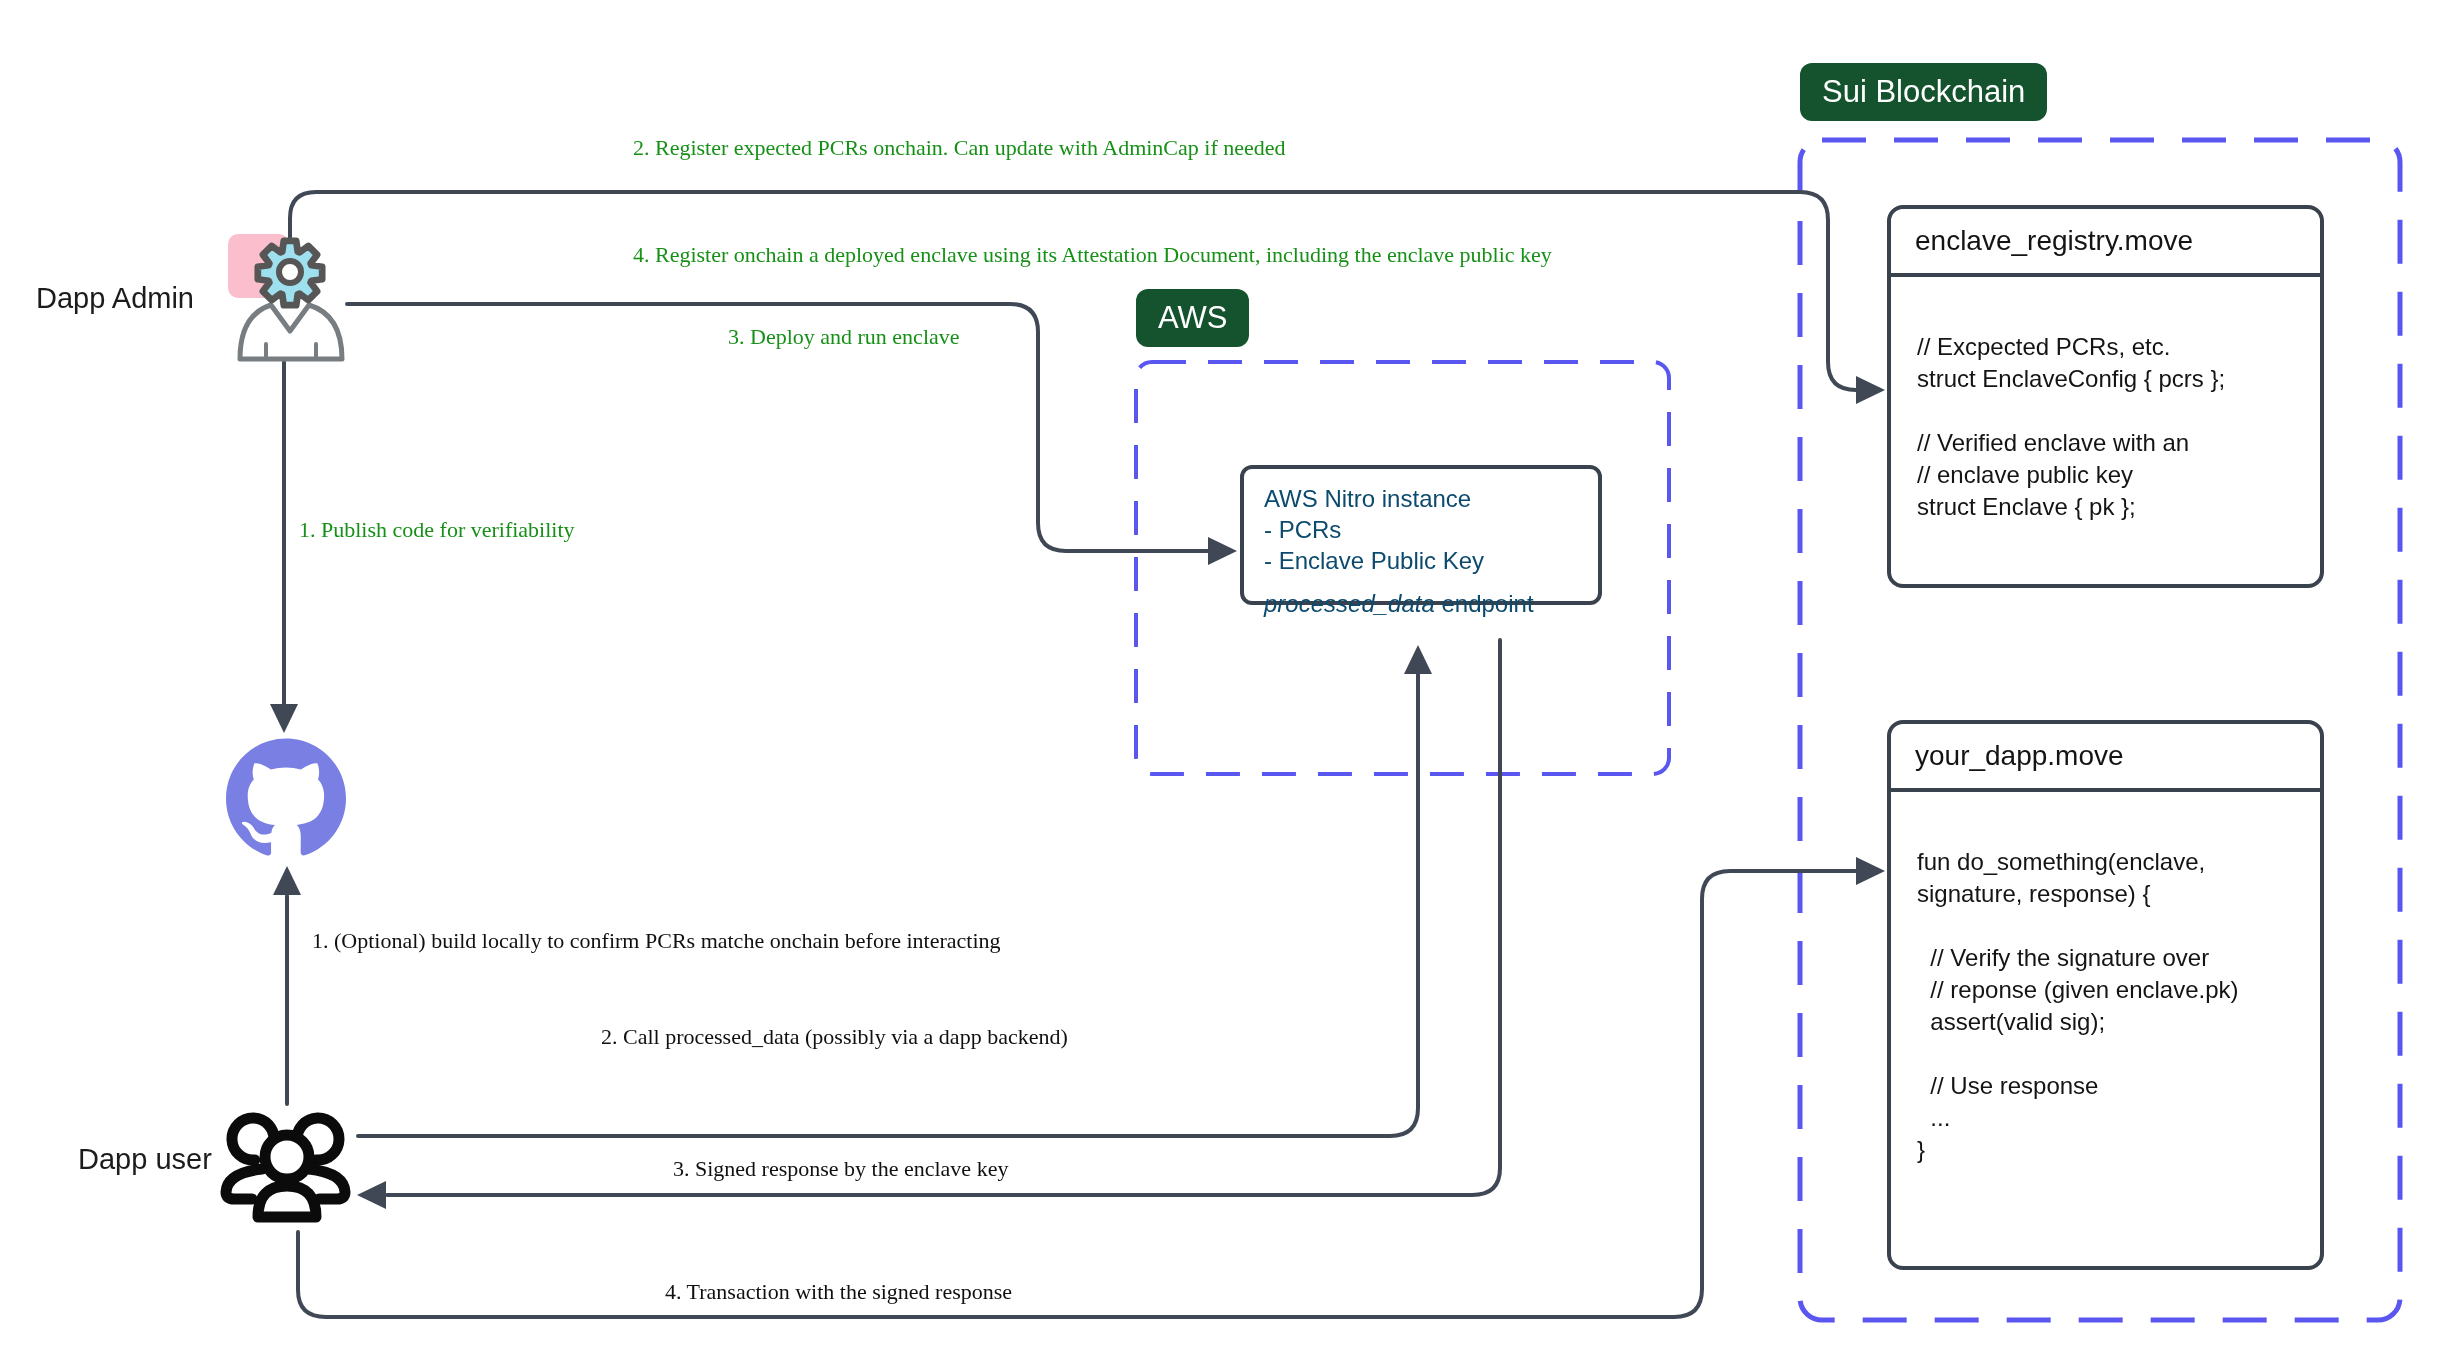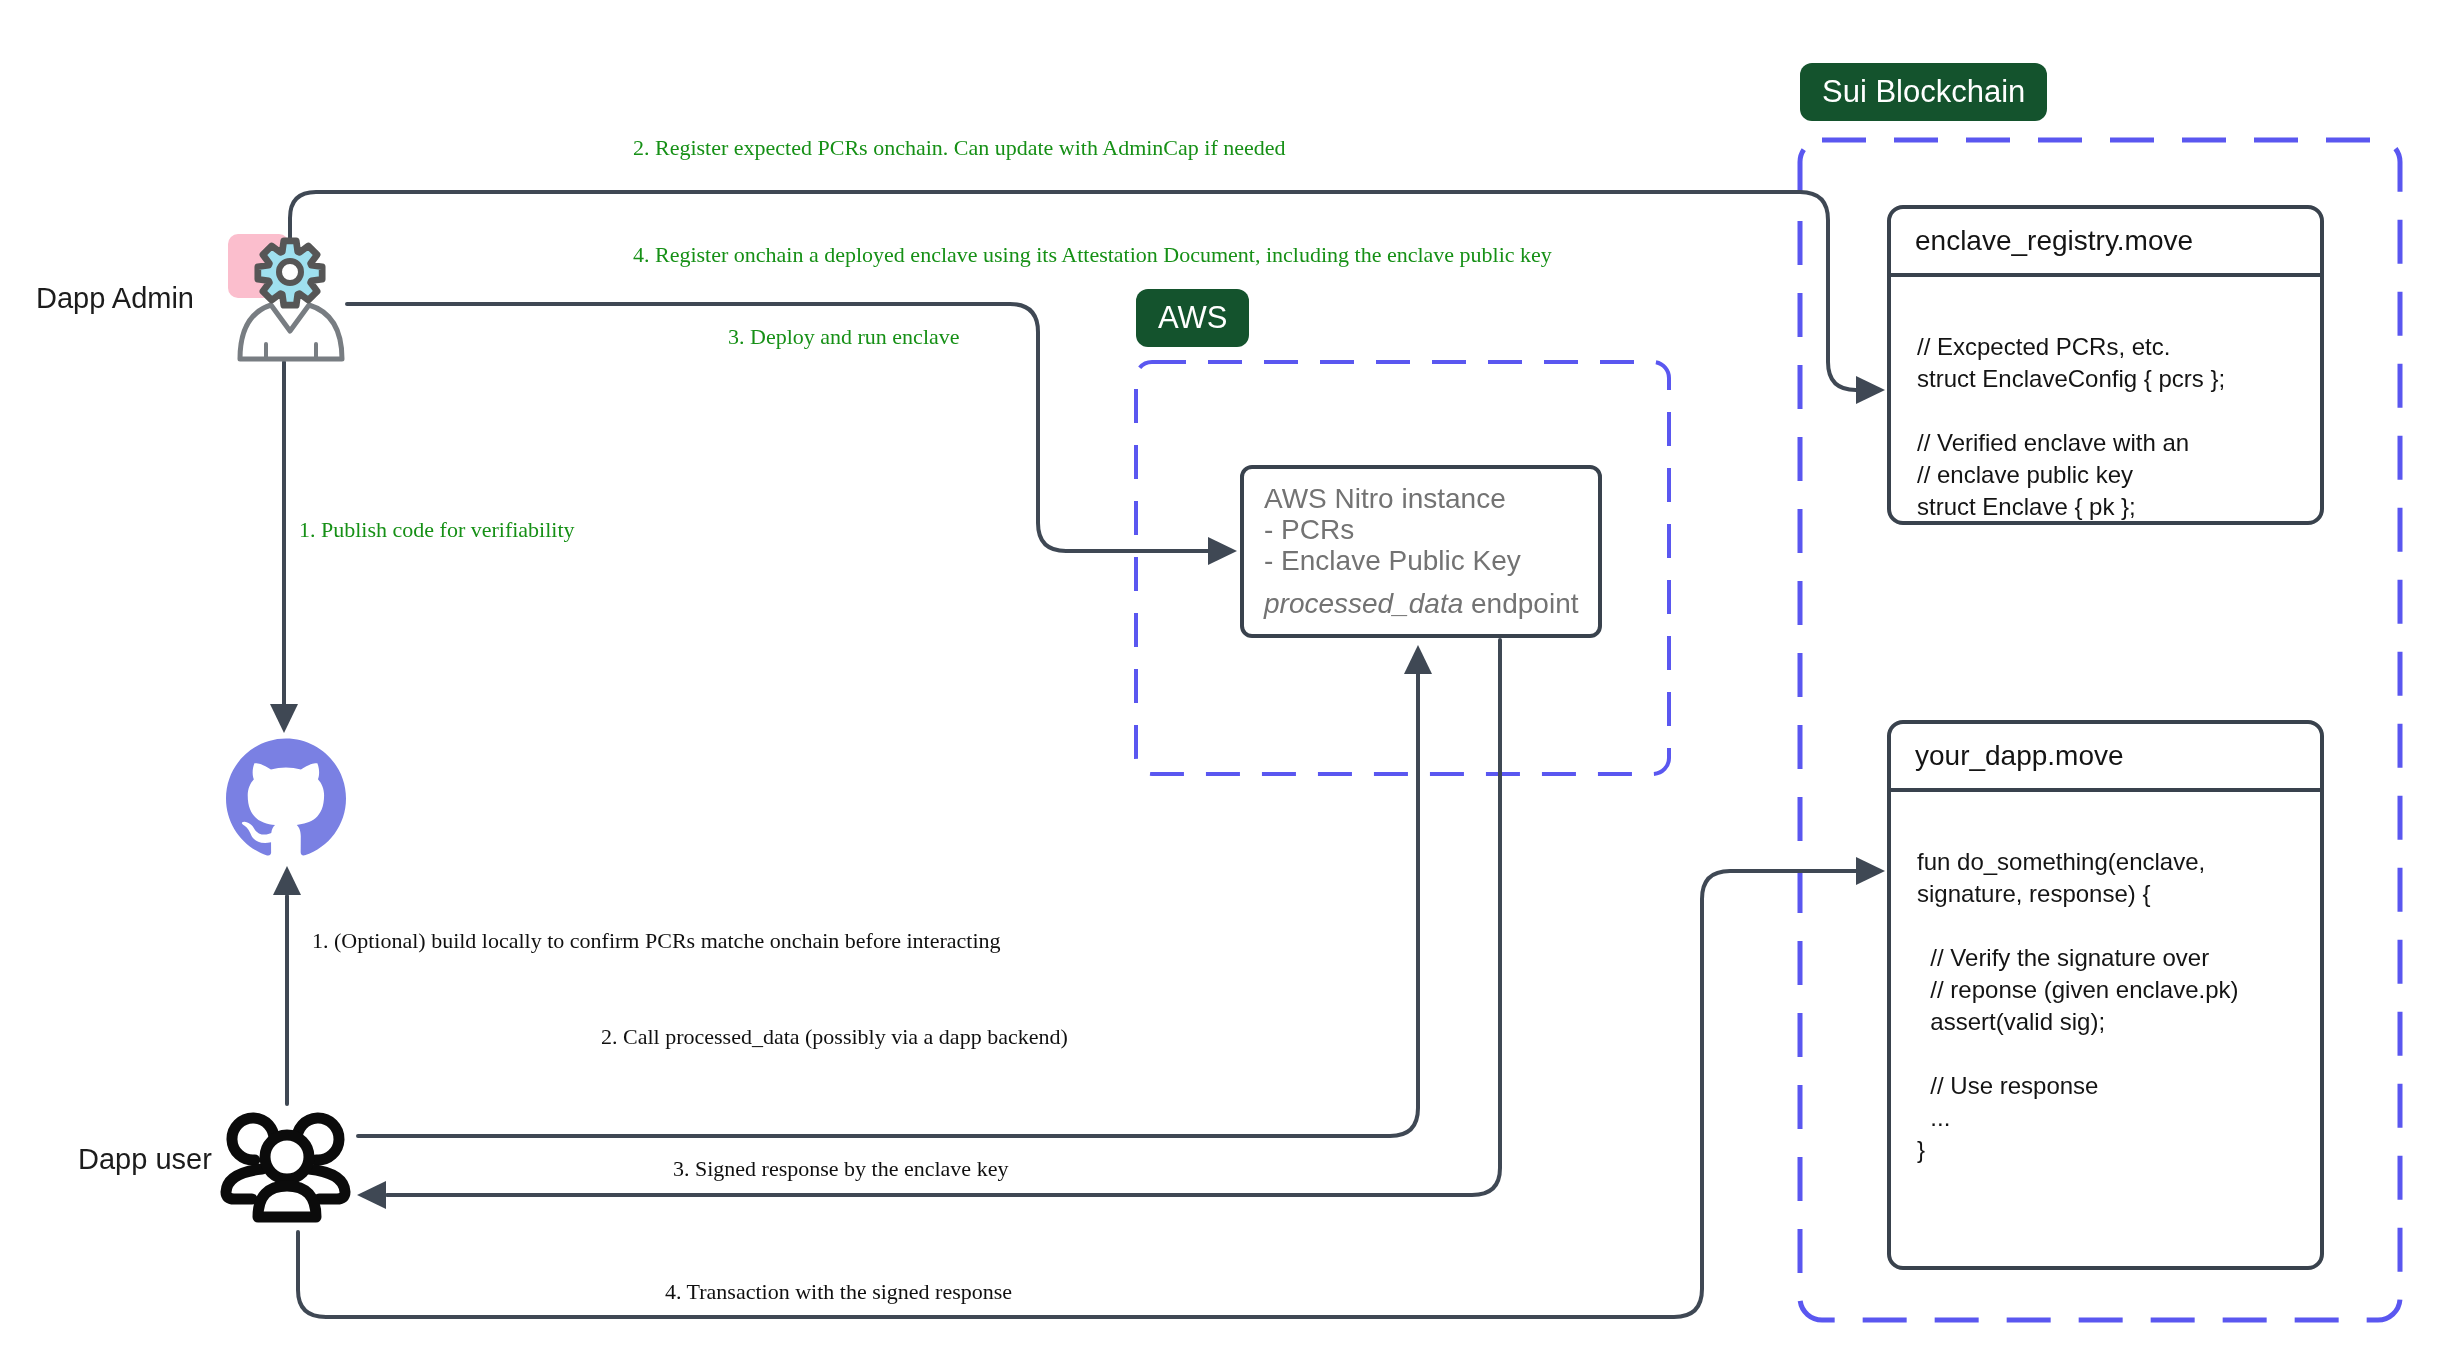--- a/index.html
+++ b/index.html
@@ -12,23 +12,23 @@
   .label{font-family:"Liberation Sans",sans-serif;font-size:29px;color:#1c1c1c;white-space:nowrap;}
   .badge{
     font-family:"Liberation Sans",sans-serif;font-size:31px;color:#ffffff;
     background:#14532d;border-radius:12px;padding:11px 22px;white-space:nowrap;
   }
   .note{font-family:"Liberation Serif",serif;font-size:22px;line-height:30px;}
   .note.green{color:#169016;}
   .note.black{color:#101010;}
   .hang{padding-left:30px;text-indent:-30px;}
   .nitro-box{
-    left:1240px;top:465px;width:362px;height:173px;box-sizing:border-box;
+    left:1240px;top:465px;width:362px;height:140px;box-sizing:border-box;
     background:#ffffff;border:4px solid #39424d;border-radius:12px;
-    padding:14px 0 0 20px;font-size:28px;line-height:31px;color:#737373;
+    padding:14px 0 0 20px;font-size:24px;line-height:31px;color:#0c4a6e;
   }
   .nitro-box .spacer{height:12px;}
   .it{font-style:italic;}
   .pre{white-space:pre;}
   .move-box{
     width:437px;box-sizing:border-box;background:#ffffff;
     border:4px solid #39424d;border-radius:16px;left:1887px;
   }
   .move-title{
     height:64px;line-height:64px;padding-left:24px;font-size:28px;color:#141414;
@@ -120,21 +120,21 @@
   <div class="abs note black" style="left:665px;top:1277px;">4. Transaction with the signed response</div>
 
   <div class="abs nitro-box">
     <div>AWS Nitro instance</div>
     <div>- PCRs</div>
     <div>- Enclave Public Key</div>
     <div class="spacer"></div>
     <div><span class="it">processed_data</span><span class="pre"> endpoint</span></div>
   </div>
 
-  <div class="abs move-box" style="top:205px;height:320px;">
+  <div class="abs move-box" style="top:205px;height:383px;">
     <div class="move-title">enclave_registry.move</div>
     <div class="move-body">
       <div class="code-line">// Excpected PCRs, etc.</div>
       <div class="code-line">struct EnclaveConfig { pcrs };</div>
       <div class="code-line"></div>
       <div class="code-line">// Verified enclave with an</div>
       <div class="code-line">// enclave public key</div>
       <div class="code-line">struct Enclave { pk };</div>
     </div>
   </div>

